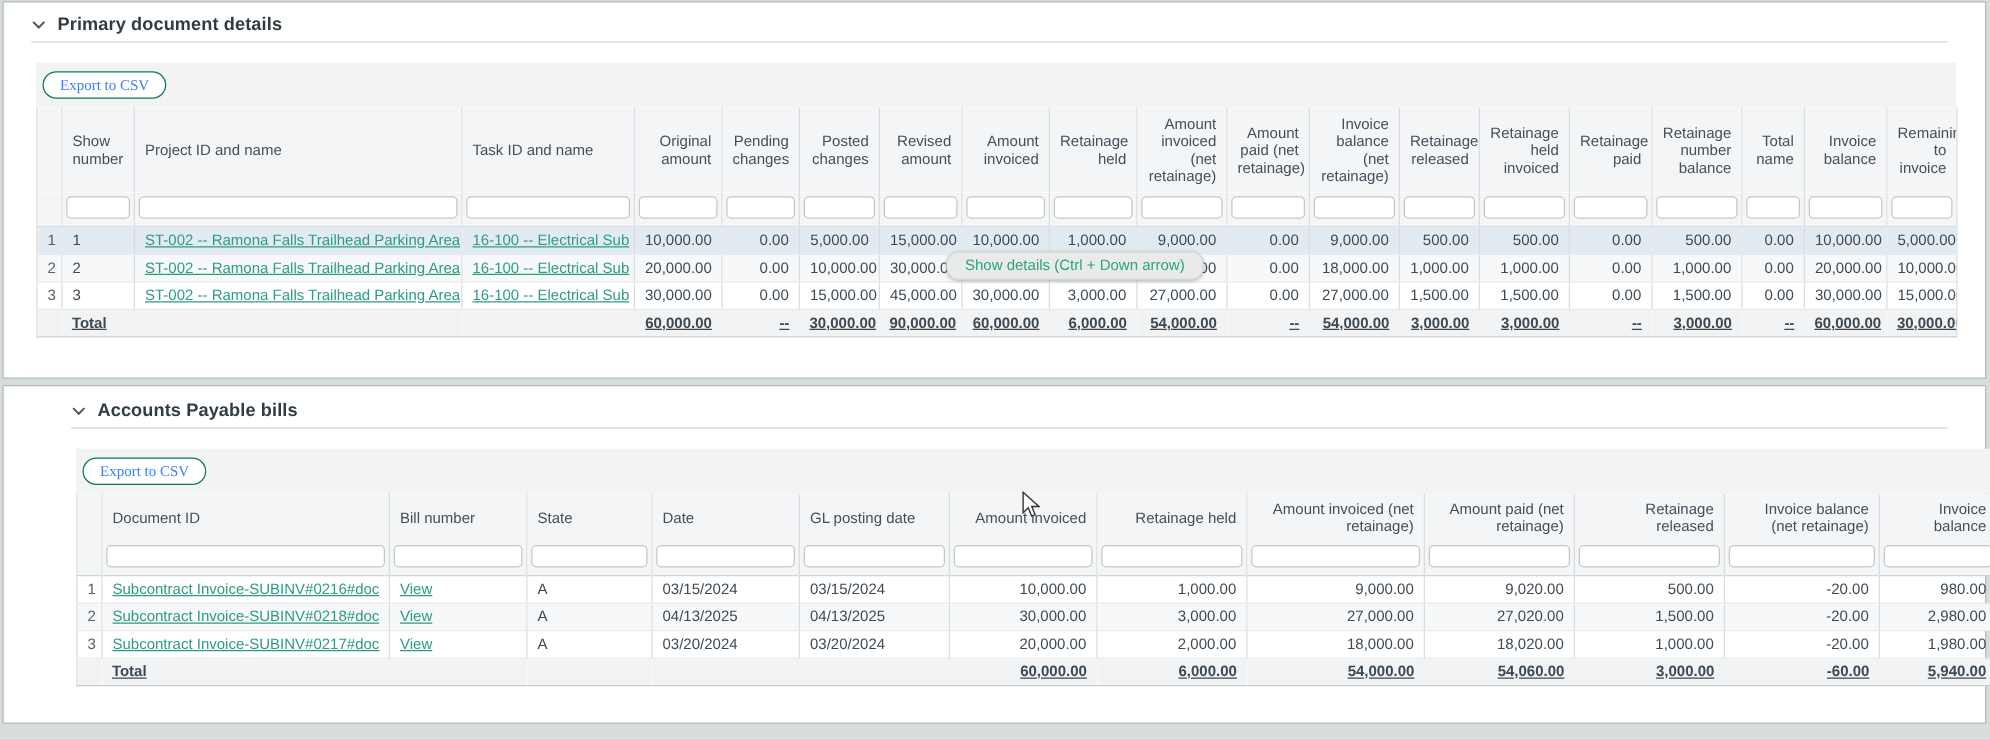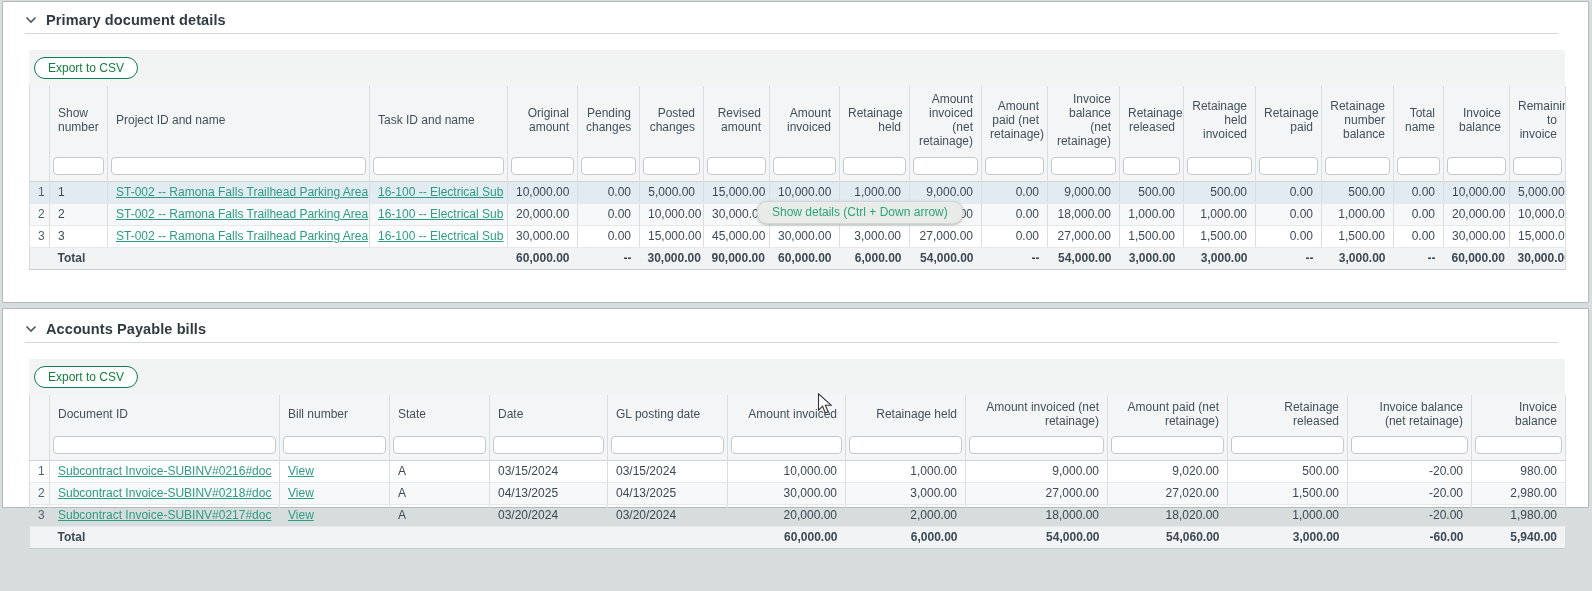--- a/index.html
+++ b/index.html
@@ -8,56 +8,56 @@
     background: #d7dcdc;
     font-family: "Liberation Sans", "DejaVu Sans", sans-serif;
     position: relative;
     color: #3c4954;
   }
   .panel {
     position: absolute; left: 2px; width: 1587px;
     background: #ffffff; border: 1px solid #b3babc; border-radius: 1px;
   }
   #panel-primary { top: 1px; height: 302px; }
-  #panel-ap { top: 308px; height: 200px; }
+  #panel-ap { top: 308px; height: 271px; padding-left: 32px; }
 
   .section-head { display: flex; align-items: center; gap: 9px; margin-left: 22px; height: 18px; }
   #panel-primary .section-head { margin-top: 9px; }
   #panel-ap .section-head { margin-top: 11px; }
   .section-title { font-size: 14.5px; font-weight: bold; color: #303b42; letter-spacing: .1px; }
   .chev { display: inline-flex; }
   .section-rule { height: 1px; background: #d2d7d8; margin: 4px 30px 0 22px; }
 
   .grid-block { margin: 16px 0 0 26px; width: 1536px; }
   .toolbar { height: 36px; background: #f2f4f4; padding: 7px 0 0 5px; }
   .btn-export {
     display: inline-block; height: 22px; line-height: 19px; padding: 0 13px;
     background: #fff; border: 1.5px solid #0c7a52; border-radius: 12px;
-    font-size: 12px; color: #15803d; font-family: Liberation Sans, sans-serif; cursor: pointer;
+    font-size: 12px; color: #3b82f6; font-family: Liberation Serif, serif; cursor: pointer;
   }
 
   table.grid { border-collapse: collapse; table-layout: fixed; width: 1536px;
     border-left: 1px solid #d7dbde; border-right: 1px solid #d7dbde; font-size: 12px; }
   .grid th, .grid td { border-right: 1px solid #dadde0; overflow: hidden; white-space: nowrap; }
   .grid thead th { background: #f4f5f6; color: #42505c; font-weight: normal; }
   .hdr-row th { padding: 4px 8px; vertical-align: middle; white-space: normal; line-height: 14px; }
   #grid-0 .hdr-row th { height: 68px; }
   #grid-1 .hdr-row th { height: 38px; margin-top: 27px; }
   .filter-row th { height: 27px; padding: 0 3px 6px 3px; vertical-align: bottom; }
   .filter-row input {
     width: 100%; height: 18px; border: 1px solid #c3c8cb; border-radius: 4px;
     background: #fff; font-family: inherit; font-size: 11px; padding: 0 4px; display: block;
   }
   .grid thead { border-bottom: 1px solid #cfd4d7; }
   .grid tbody td { height: 22px; padding: 3px 8px; line-height: 15px; border-bottom: 1px solid #e6e9ea; }
   .grid tbody tr:nth-child(even) td { background: #f6f8f9; }
   .grid tbody tr.selected td { background: #e2ebf1; }
   .grid tbody tr.total-row td {
     background: #f1f3f4; font-weight: bold; border-right: none;
-    border-top: 1px solid #c7ccd0; border-bottom: 1px solid #c7ccd0;
+    border-top: 1px solid #c7ccd0; border-bottom: 1px solid #c7ccd0; text-decoration: underline;
   }
   .al-left { text-align: left; }
   .al-right { text-align: right; }
   .al-center { text-align: center; }
   .grid a { color: #2d9c82; text-decoration: underline; }
   .rownum { color: #55606a; }
 
   #tooltip {
     position: absolute; left: 757px; top: 201px; height: 23px; z-index: 30;
     background: #e8ebe8; border: 1px solid #d3d8d5; border-radius: 10px;

